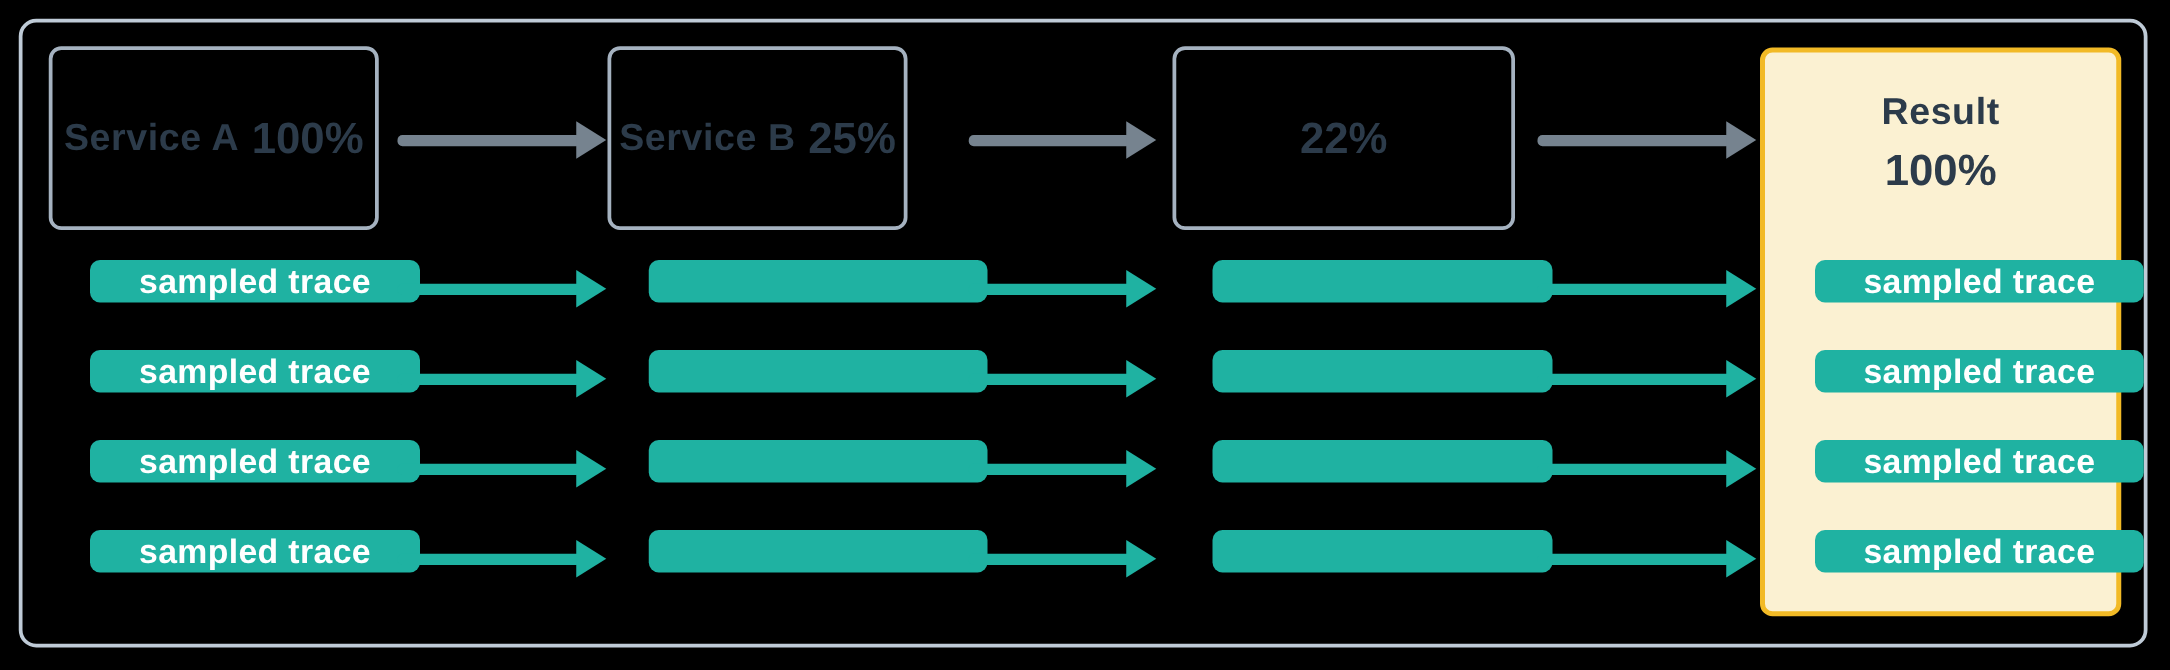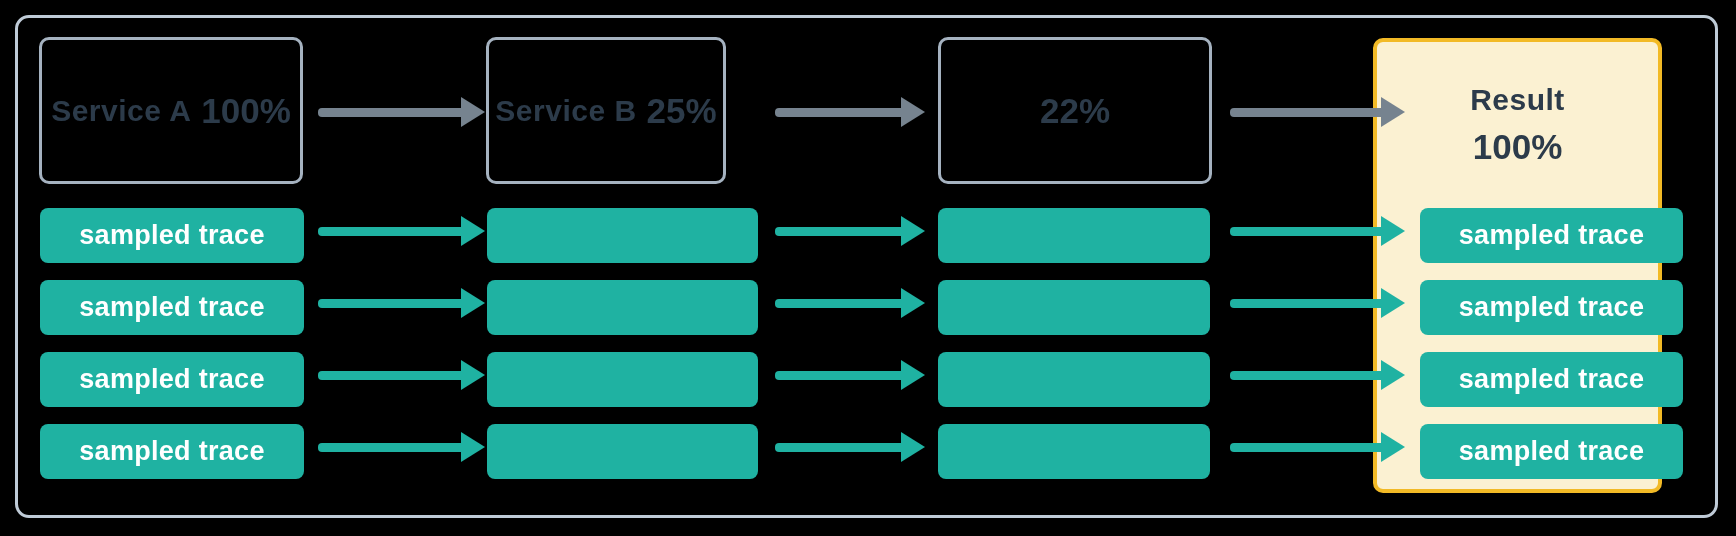--- a/index.html
+++ b/index.html
@@ -18,30 +18,30 @@
     display:flex;flex-direction:row;align-items:center;justify-content:center;gap:10px;
     color:var(--service-text,#2c3b4a);
   }
   .svc.pos-a{left:39px;width:264px;}
   .svc.pos-b{left:486px;width:240px;}
   .svc.pos-c{left:938px;width:274px;}
   .svc-title{font-size:30px;font-weight:700;letter-spacing:.5px;}
   .svc-rate{font-size:35px;font-weight:700;}
   
   .result{
-    position:absolute;left:1373px;top:38px;width:289px;height:455px;box-sizing:border-box;
+    position:absolute;left:1408px;top:38px;width:289px;height:455px;box-sizing:border-box;
     background:var(--result-fill,#fbf1d2);border:4px solid var(--result-border,#f2ba26);
     border-radius:10px;color:var(--service-text,#2c3b4a);
-    display:flex;flex-direction:column;align-items:center;gap:10px;padding-top:41px;z-index:1;
+    display:flex;flex-direction:column;align-items:center;gap:10px;padding-top:31px;z-index:1;
   }
   
   .trace{
-    position:absolute;height:55px;border-radius:8px;background:var(--teal,#1fb2a2);
+    position:absolute;height:34px;border-radius:8px;background:var(--teal,#1fb2a2);
     color:var(--trace-text,#fff);font-size:27px;font-weight:600;letter-spacing:.3px;
-    display:flex;align-items:center;justify-content:center;z-index:2;
+    display:flex;align-items:center;justify-content:center;z-index:2;margin-left:32px;
   }
   .c1{left:40px;width:264px;}
   .c2{left:487px;width:271px;}
   .c3{left:938px;width:272px;}
   .c4{left:1420px;width:263px;}
   .r1{top:208px;}.r2{top:280px;}.r3{top:352px;}.r4{top:424px;}
   
   .arrow{position:absolute;height:0;z-index:2;}
   .arrow .shaft{position:absolute;left:0;right:20px;top:-4px;height:9px;border-radius:4px;}
   .arrow .head{

